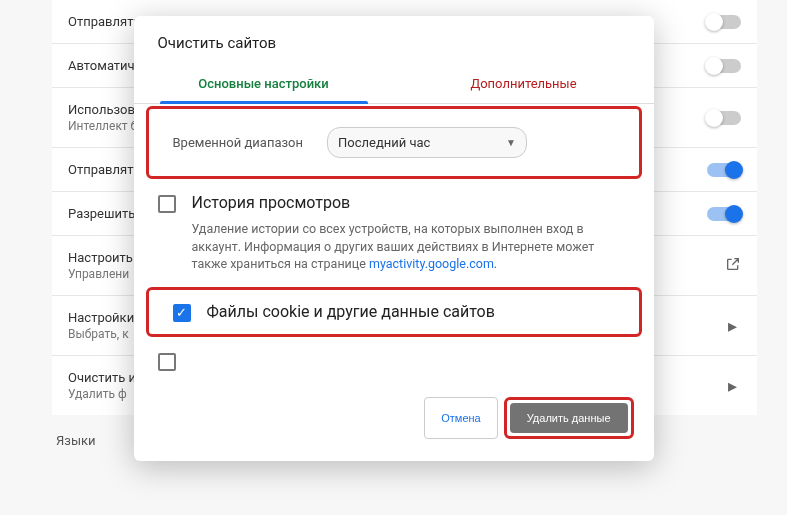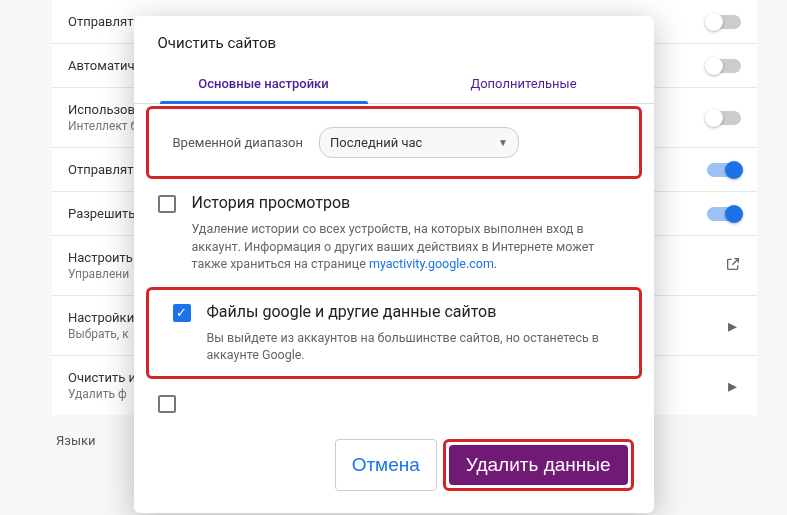--- a/index.html
+++ b/index.html
@@ -54,29 +54,29 @@
     background: #fff;
     border-radius: 6px;
     box-shadow: 0 6px 32px rgba(0,0,0,.25);
     pointer-events: auto;
     padding-bottom: 16px;
   }
   .modal-title { font-size: 15px; color: #222; padding: 18px 24px 14px; }
   .tabs { display: flex; border-bottom: 1px solid #ddd; }
   .tab {
     flex: 1; text-align: center; padding: 10px 0 12px; font-size: 13px;
-    color: #4c1d95; cursor: pointer; position: relative;
-  }
-  .tab.active { color: #4c1d95; font-weight: 500; }
+    color: #b91c1c; cursor: pointer; position: relative;
+  }
+  .tab.active { color: #15803d; font-weight: 500; }
   .tab.active::after {
     content: ""; position: absolute; left: 10%; right: 10%; bottom: -1px;
     height: 3px; background: #1a73e8; border-radius: 2px 2px 0 0;
   }
   .range-row {
-    display: flex; align-items: center; gap: 16px;
+    display: flex; align-items: center; gap: 24px;
     padding: 18px 24px;
   }
   .range-label { color: #555; font-size: 13px; }
   .select {
     flex: 1; max-width: 200px;
     border: 1px solid #ccc; border-radius: 13px;
     padding: 7px 10px; font-size: 13px; color: #333;
     display: flex; justify-content: space-between; align-items: center;
     background: #f8f8f8;
   }
@@ -91,25 +91,25 @@
     font-size: 13px; color: #fff;
   }
   .checkbox.checked { background: #1a73e8; border-color: #1a73e8; }
   .check-title { color: #222; font-size: 16px; }
   .check-desc { color: #666; font-size: 12.5px; margin-top: 8px; line-height: 1.4; }
   .check-desc a { color: #1a73e8; text-decoration: none; }
   .modal-actions {
     display: flex; justify-content: flex-end; gap: 10px; padding: 14px 20px 6px;
   }
   .btn {
-    padding: 8px 16px; border-radius: 4px; font-size: 19px; cursor: pointer;
+    padding: 8px 16px; border-radius: 4px; font-size: 11px; cursor: pointer;
     border: 1px solid transparent;
   }
   .btn-secondary { background: #fff; color: #1a73e8; border-color: #ccc; }
-  .btn-primary { background: #701a75; color: #fff; }
+  .btn-primary { background: #737373; color: #fff; }
 
   .highlight {
     border: 3px solid #d22626; border-radius: 6px;
   }
   .hl-range { margin: 2px 12px; }
   .hl-cookies { margin: 2px 12px; }
   .hl-clearbtn { padding: 3px; border-radius: 6px; margin-left: -4px; }
 </style>
 </head>
 <body>
@@ -200,22 +200,21 @@
         <div class="check-desc">
           <span>Удаление истории со всех устройств, на которых выполнен вход в аккаунт. Информация о других ваших действиях в Интернете может также храниться на странице </span><a href="#">myactivity.google.com</a><span>.</span>
         </div>
       </div>
     </div>
 
     <div class="highlight hl-cookies">
       <div class="check-row">
         <div class="checkbox checked">✓</div>
         <div>
-          <div class="check-title">Файлы google и другие данные сайтов</div>
-          <div class="check-desc">Вы выйдете из аккаунтов на большинстве сайтов, но останетесь в аккаунте Google.</div>
+          <div class="check-title">Файлы cookie и другие данные сайтов</div>
         </div>
       </div>
     </div>
 
     <div class="check-row">
       <div class="checkbox"></div>
     </div>
 
     <div class="modal-actions">
       <button class="btn btn-secondary">Отмена</button>

